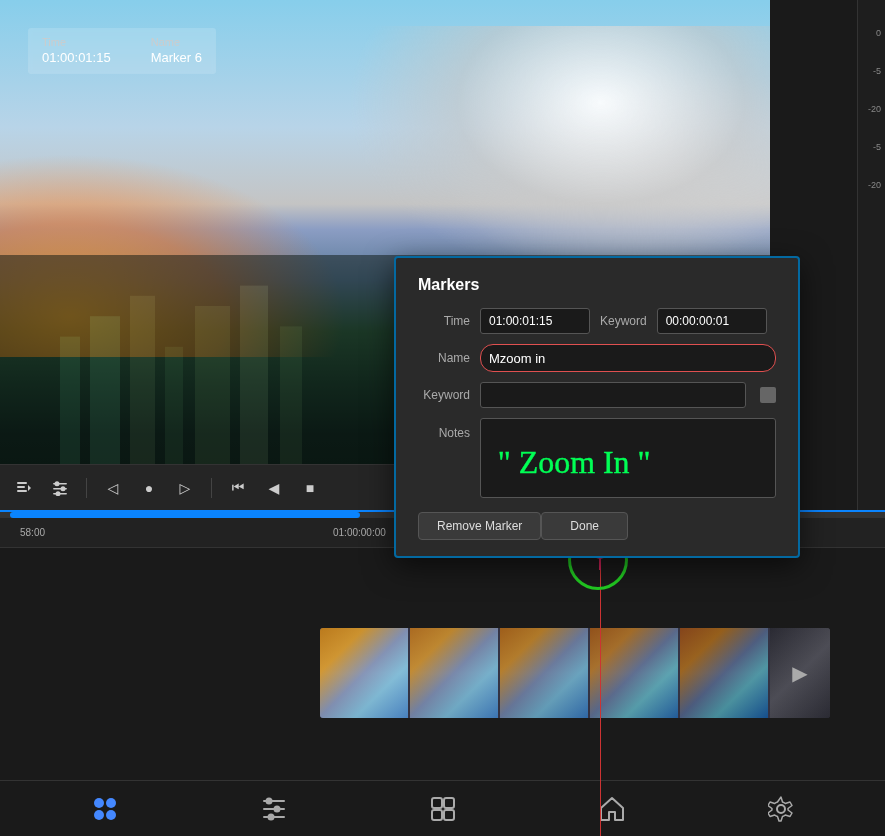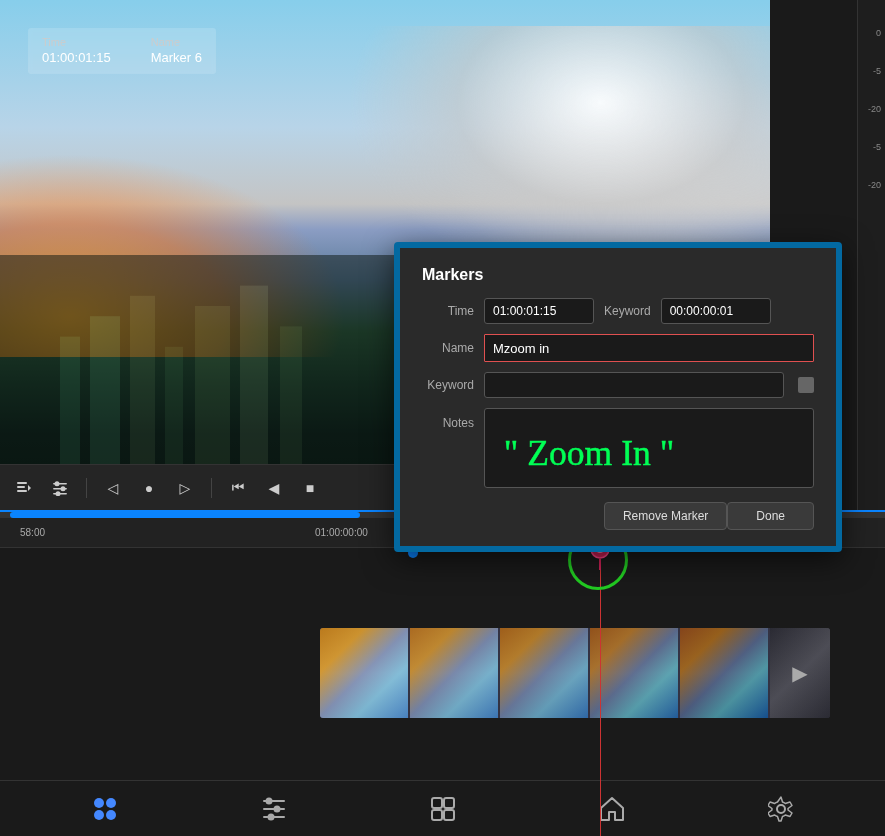--- a/index.html
+++ b/index.html
@@ -148,25 +148,25 @@
     .transport-divider {
       width: 1px;
       height: 20px;
       background: #444;
       margin: 0 4px;
     }
 
     
     .markers-dialog {
       position: absolute;
-      top: 242px;
+      top: 256px;
       left: 394px;
-      width: 448px;
+      width: 406px;
       background: #2a2a2a;
-      border: 6px solid #0369a1;
+      border: 2px solid #0369a1;
       border-radius: 4px;
       padding: 18px 22px 16px;
       z-index: 100;
       box-shadow: 0 8px 30px rgba(0,0,0,0.6);
     }
 
     .markers-title {
       color: #fff;
       font-size: 16px;
       font-weight: 600;
@@ -208,21 +208,21 @@
 
     .duration-label-inline {
       color: #aaa;
       font-size: 12px;
     }
 
     .markers-name-input {
       flex: 1;
       background: #1a1a1a;
       border: 1.5px solid #e05050;
-      border-radius: 1px;
+      border-radius: 13px;
       color: #fff;
       font-size: 13px;
       padding: 0 8px;
       height: 28px;
       outline: none;
     }
 
     .notes-area {
       flex: 1;
       height: 80px;
@@ -279,23 +279,22 @@
       cursor: pointer;
       font-size: 16px;
       display: flex;
       align-items: center;
       justify-content: center;
     }
 
     
     .dialog-buttons {
       display: flex;
-      justify-content: flex-end;
+      justify-content: flex-start;
       margin-top: 14px;
-      margin-left: 29px;
     }
 
     .btn-remove {
       background: #3a3a3a;
       border: 1px solid #555;
       border-radius: 4px;
       color: #ddd;
       font-size: 12px;
       padding: 6px 18px;
       cursor: pointer;
@@ -582,21 +581,21 @@
 </div>
 
 <div class="timeline-area">
 
   <div class="timeline-scrollbar">
     <div class="timeline-scrollbar-thumb"></div>
   </div>
 
   <div class="time-ruler">
     <span class="time-label" style="left:20px">58:00</span>
-    <span class="time-label" style="left:315px">01:00:00:00</span>
+    <span class="time-label" style="left:333px">01:00:00:00</span>
     <span class="time-label" style="left:680px">01:00:02:00</span>
   </div>
 
   <div class="timeline-blue-dot"></div>
 
   <div class="playhead-line"></div>
 
   <div class="green-circle"></div>
 
   <svg style="position:absolute;top:28px;left:589px;width:22px;height:30px;z-index:30" viewBox="0 0 22 30">

